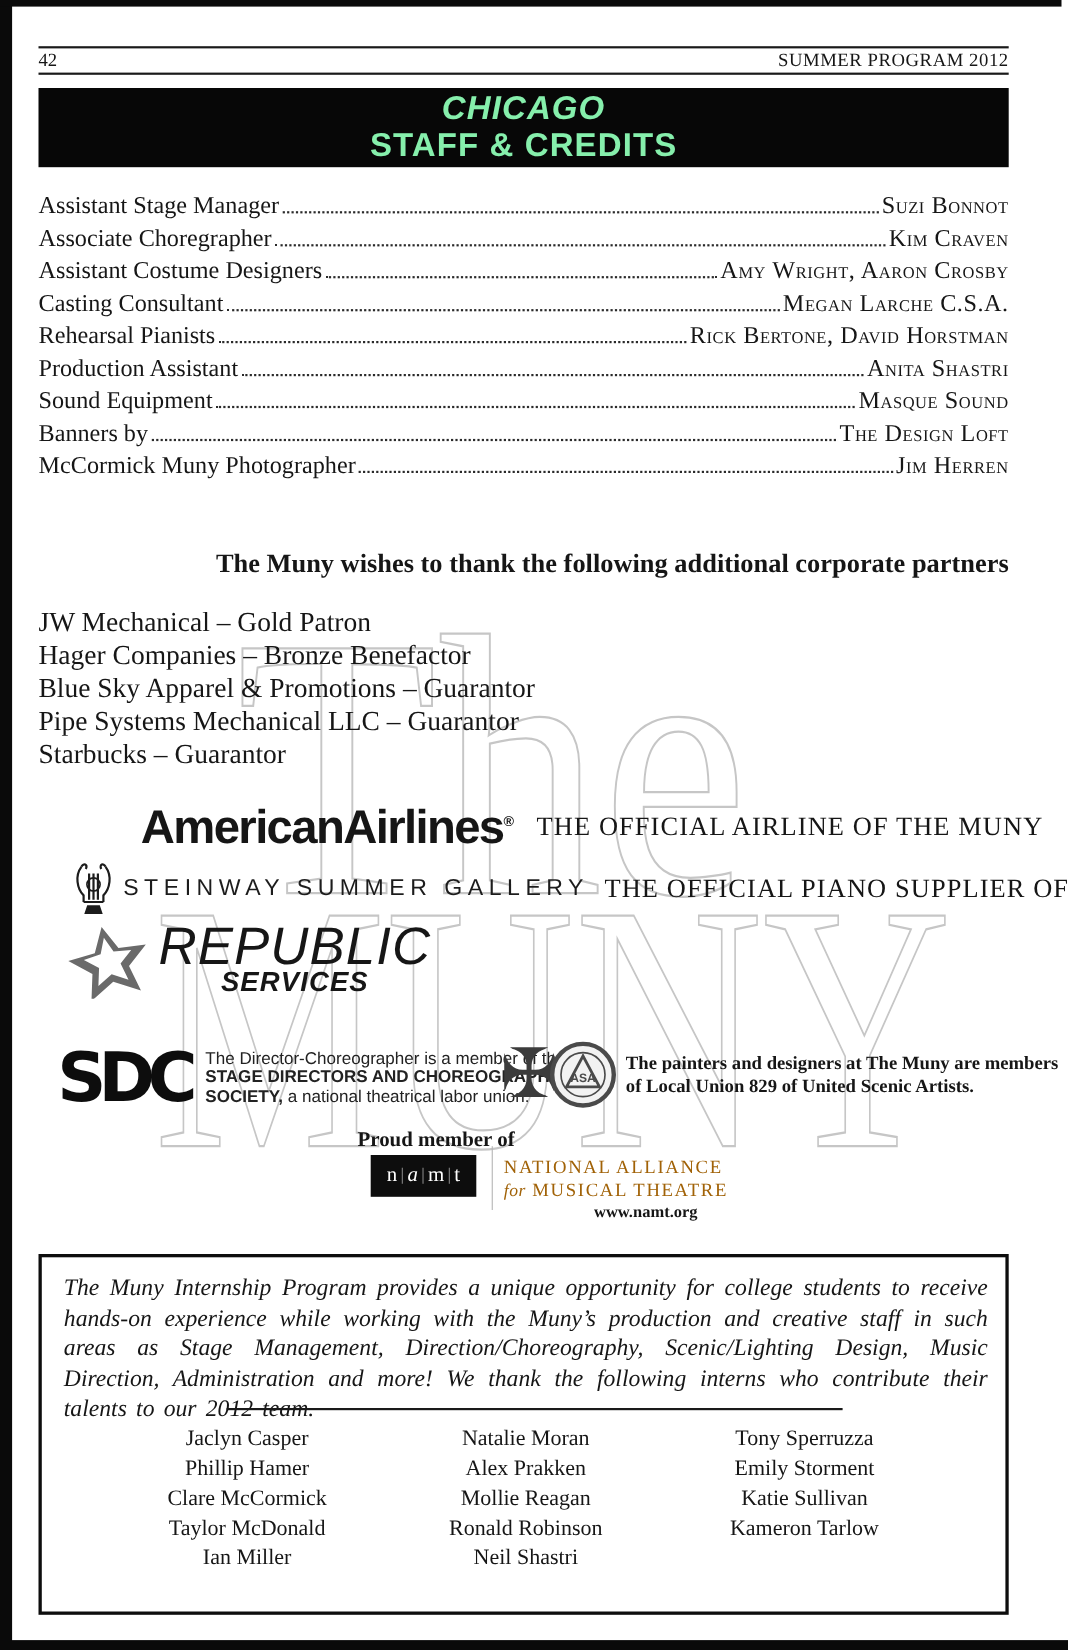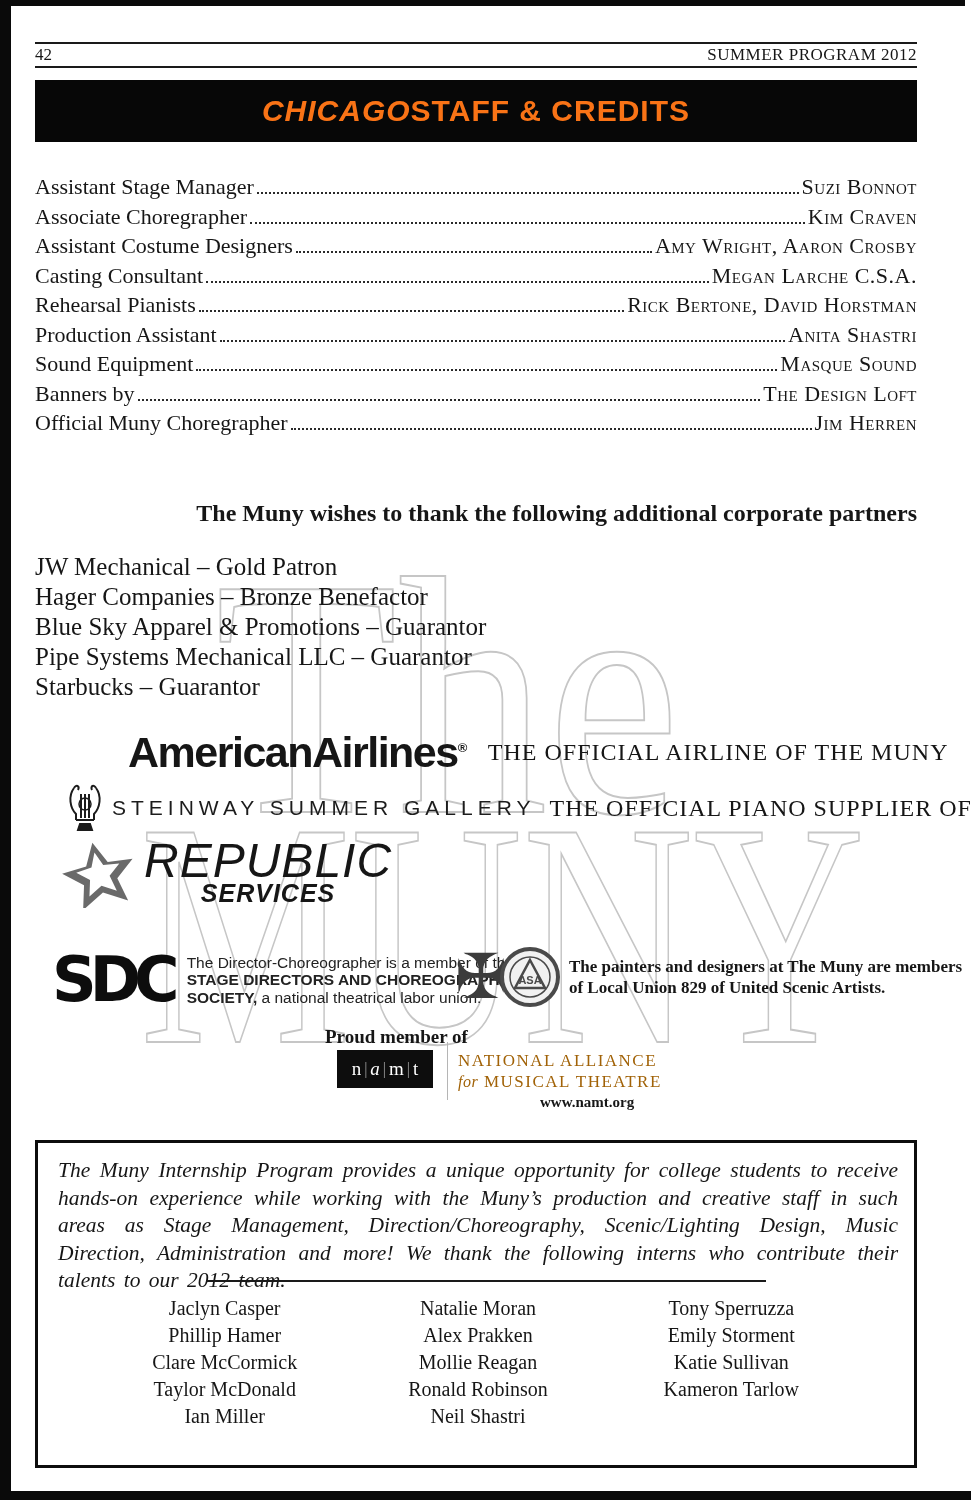--- a/index.html
+++ b/index.html
@@ -13,22 +13,22 @@
   .frame-top{left:0;top:0;width:965px;height:6px;background:#0a0a0a;}
   .frame-bottom{left:0;top:1491px;width:971px;height:9px;background:#0a0a0a;}
   
   .rule{background:#1a1a1a;height:2px;}
   .hdr-rule-top{left:35px;top:42px;width:882px;}
   .hdr-rule-bot{left:35px;top:66px;width:882px;}
   .hdr-row{left:35px;top:44px;width:882px;height:22px;display:flex;justify-content:space-between;align-items:center;}
   .hdr-pagenum{font-size:17px;}
   .hdr-program{font-size:17px;letter-spacing:0.5px;}
   
-  .banner{left:35px;top:80px;width:882px;height:62px;background:#070707;color:#f97316;
-    display:flex;flex-direction:row;align-items:center;justify-content:center;
+  .banner{left:35px;top:80px;width:882px;height:72px;background:#070707;color:#86efac;
+    display:flex;flex-direction:column;align-items:center;justify-content:center;
     font-family:"Liberation Sans", sans-serif;}
   .banner-title{font-size:30px;font-weight:bold;font-style:italic;letter-spacing:1px;line-height:34px;}
   .banner-subtitle{font-size:30px;font-weight:bold;letter-spacing:1px;line-height:34px;}
   
   .credits{left:35px;top:174px;width:882px;}
   .credit-row{display:flex;align-items:baseline;height:29.5px;font-size:22px;}
   .credit-role{white-space:nowrap;}
   .credit-dots{flex:1;border-bottom:2px dotted #2a2a2a;margin:0 3px 6px 3px;}
   .credit-names{white-space:nowrap;font-variant:small-caps;font-size:22px;letter-spacing:0.5px;}
   
@@ -142,21 +142,21 @@
       <span class="credit-role">Sound Equipment</span>
       <span class="credit-dots"></span>
       <span class="credit-names">Masque Sound</span>
     </div>
     <div class="credit-row">
       <span class="credit-role">Banners by</span>
       <span class="credit-dots"></span>
       <span class="credit-names">The Design Loft</span>
     </div>
     <div class="credit-row">
-      <span class="credit-role">Official Muny Choregrapher</span>
+      <span class="credit-role">McCormick Muny Photographer</span>
       <span class="credit-dots"></span>
       <span class="credit-names">Jim Herren</span>
     </div>
   </div>
 
   <div class="layer partners-heading">The Muny wishes to thank the following additional corporate partners</div>
   <div class="layer partners-list">
     <div>JW Mechanical – Gold Patron</div>
     <div>Hager Companies – Bronze Benefactor</div>
     <div>Blue Sky Apparel &amp; Promotions – Guarantor</div>

